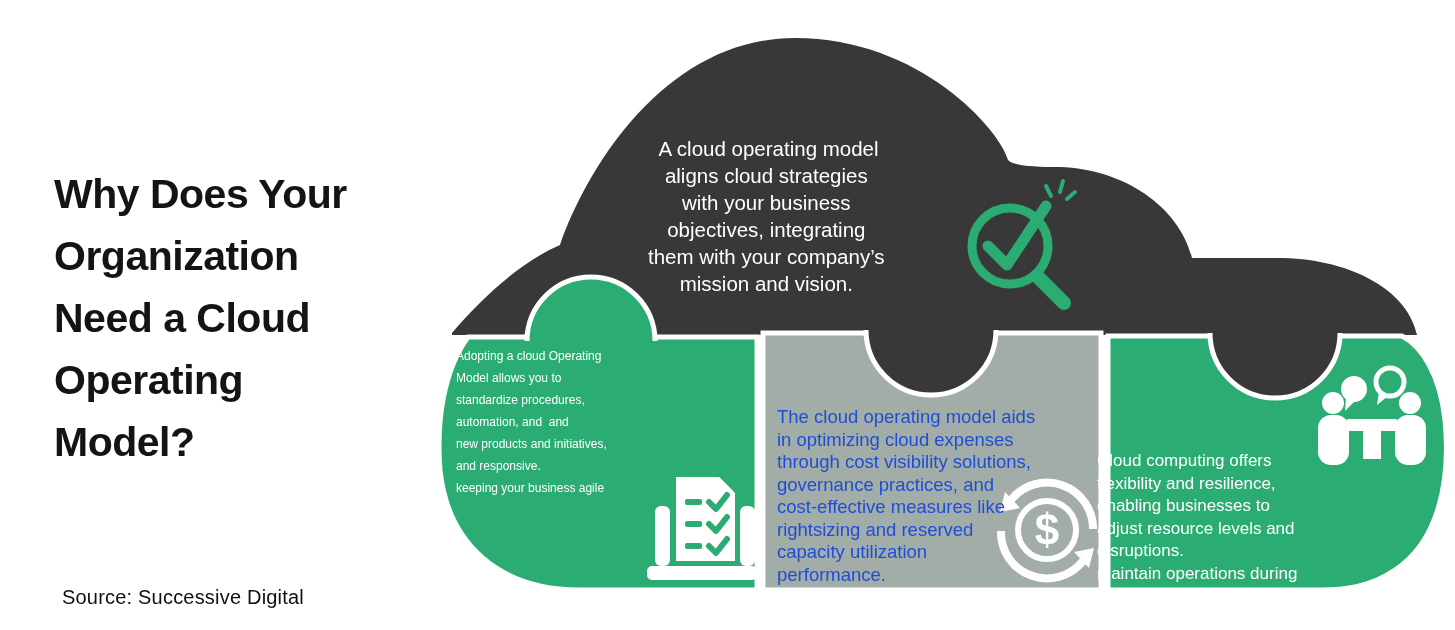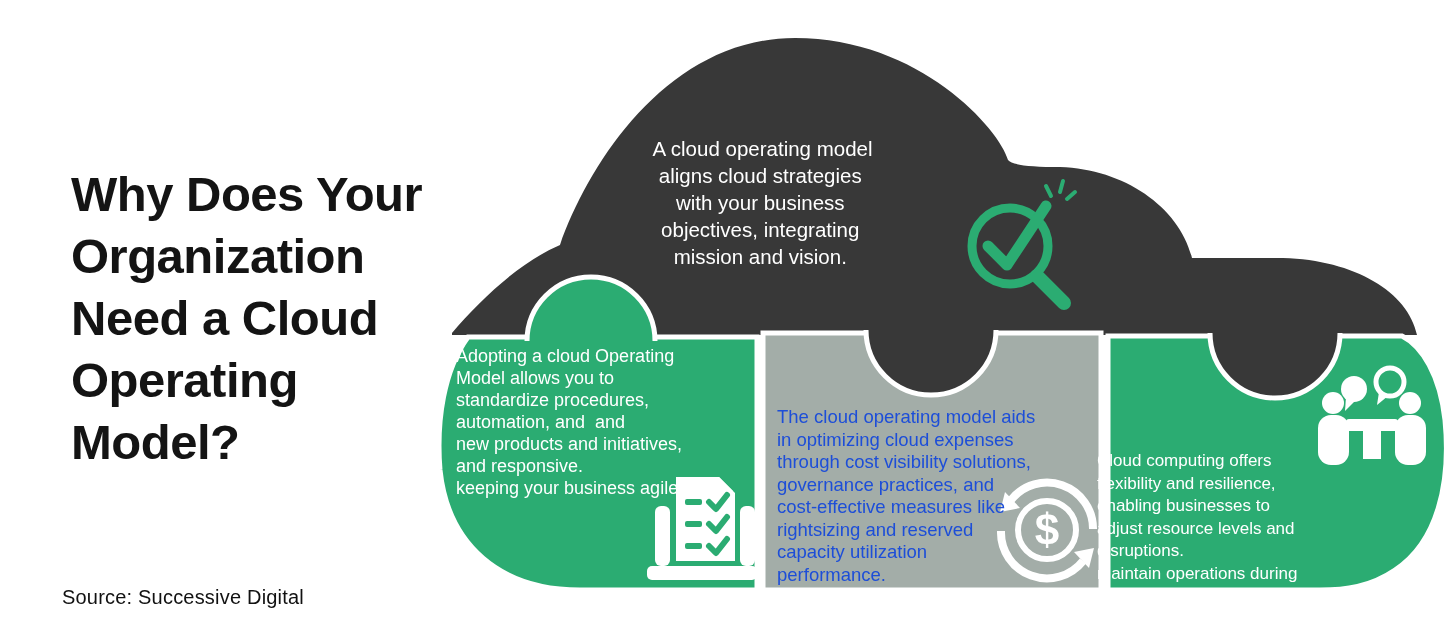--- a/index.html
+++ b/index.html
@@ -4,29 +4,29 @@
 <style>
   html,body{margin:0;padding:0;background:#ffffff;}
   .stage{
     position:relative;width:1455px;height:630px;overflow:hidden;
     font-family:"Liberation Sans","DejaVu Sans",sans-serif;background:#ffffff;
   }
   .stage svg{position:absolute;left:0;top:0;}
   .txt{position:absolute;z-index:5;}
   .line{display:block;white-space:pre;}
   .title{
-    left:71px;top:163px;font-size:49px;font-weight:bold;color:#141414;
+    left:54px;top:163px;font-size:41px;font-weight:bold;color:#141414;
     line-height:62px;letter-spacing:-0.5px;
   }
   .source{
     left:62px;top:586px;font-size:20px;color:#111111;
     letter-spacing:0.2px;font-weight:500;
   }
   .cloudtop-text{left:648px;top:135px;font-size:20.5px;line-height:27px;color:#ffffff;text-align:center;}
-  .panel-text{font-size:18px;line-height:22px;color:#ffffff;}
+  .panel-text{font-size:12px;line-height:22px;color:#ffffff;}
   .p1-text{left:456px;top:345px;}
   .p2-text{left:777px;top:406px;color:#1d4ed8;font-size:18.5px;line-height:22.5px;}
   .p3-text{left:1097px;top:450px;font-size:17px;line-height:22.5px;}
   .dollar-text{font:bold 44px "Liberation Sans","DejaVu Sans",sans-serif;fill:#ffffff;text-anchor:middle;}
   .white-fill{fill:#ffffff;}
   .white-stroke{stroke:#ffffff;fill:none;}
 </style>
 </head>
 <body>
 
@@ -118,20 +118,21 @@
     <span class="line">Need a Cloud</span>
     <span class="line">Operating</span>
     <span class="line">Model?</span>
   </div>
 
   <div class="txt cloudtop-text">
     <span class="line"> A cloud operating model</span>
     <span class="line">aligns cloud strategies</span>
     <span class="line">with your business</span>
     <span class="line">objectives, integrating</span>
+    <span class="line">them with your company’s</span>
     <span class="line">mission and vision.</span>
   </div>
 
   <div class="txt panel-text p1-text">
     <span class="line">Adopting a cloud Operating</span>
     <span class="line">Model allows you to</span>
     <span class="line">standardize procedures,</span>
     <span class="line">automation, and  and</span>
     <span class="line">new products and initiatives,</span>
     <span class="line">and responsive.</span>

